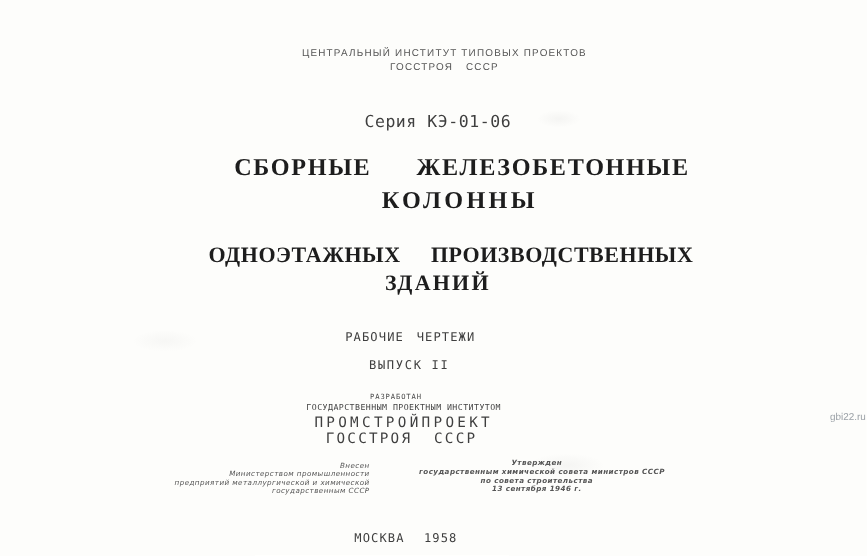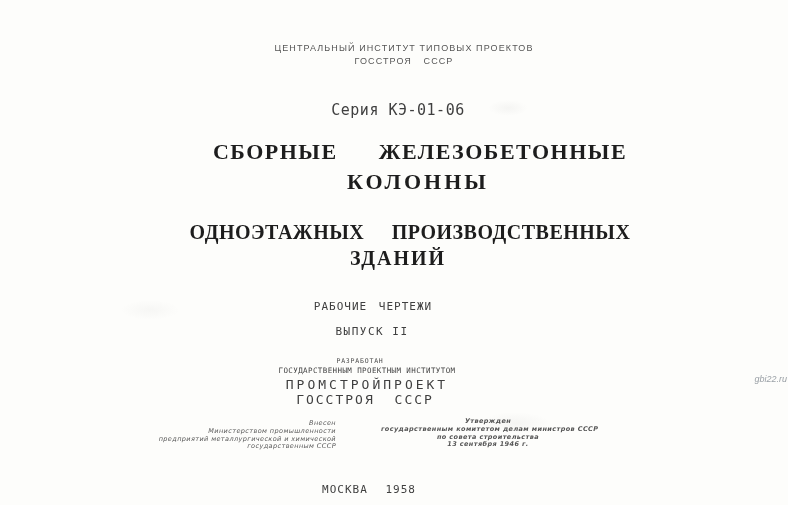--- a/index.html
+++ b/index.html
@@ -94,21 +94,20 @@
     transform: translateX(-25px);
   }
 
   #watermark {
     position: absolute;
     right: 1px;
     top: 374px;
     font-family: "Liberation Sans", sans-serif;
     font-size: 9px;
     color: var(--watermark, #9aa0a6);
-    font-style: italic;
   }
 
   
   .smudge { position: absolute; border-radius: 50%; pointer-events: none; }
   #smudge1 { left: 480px; top: 412px; width: 70px; height: 22px;
              background: radial-gradient(ellipse at center, rgba(90,90,90,0.05), rgba(0,0,0,0) 70%); }
   #smudge2 { left: 488px; top: 100px; width: 40px; height: 16px;
              background: radial-gradient(ellipse at center, rgba(90,90,90,0.05), rgba(0,0,0,0) 70%); }
   #smudge3 { left: 120px; top: 300px; width: 60px; height: 20px;
              background: radial-gradient(ellipse at center, rgba(90,90,90,0.04), rgba(0,0,0,0) 70%); }
@@ -143,21 +142,21 @@
 
   <div class="attr-block" id="submitted">
     <div>Внесен</div>
     <div>Министерством промышленности</div>
     <div>предприятий металлургической и химической</div>
     <div>государственным СССР</div>
   </div>
 
   <div class="attr-block" id="approved">
     <div>Утвержден</div>
-    <div>государственным комитетом делам министров СССР</div>
+    <div>государственным химической совета министров СССР</div>
     <div>по совета строительства</div>
     <div>13 сентября 1946 г.</div>
   </div>
 
   <div class="line draft" id="footer">МОСКВА 1958</div>
 
   <div id="watermark">gbi22.ru</div>
 
 </div>
 

